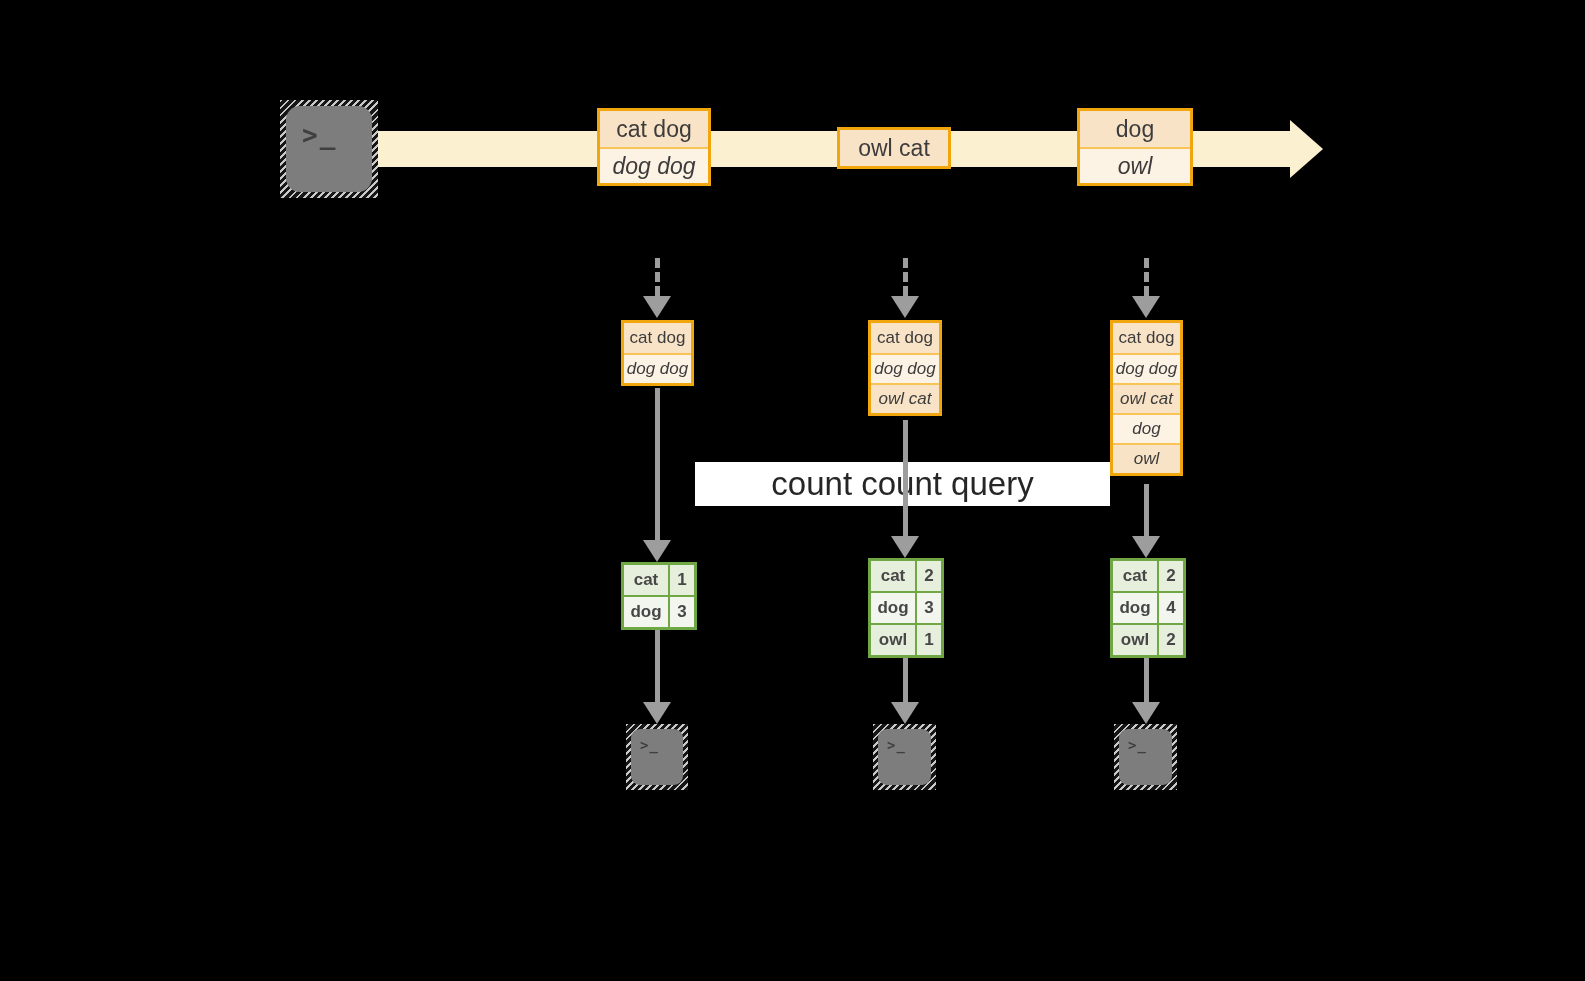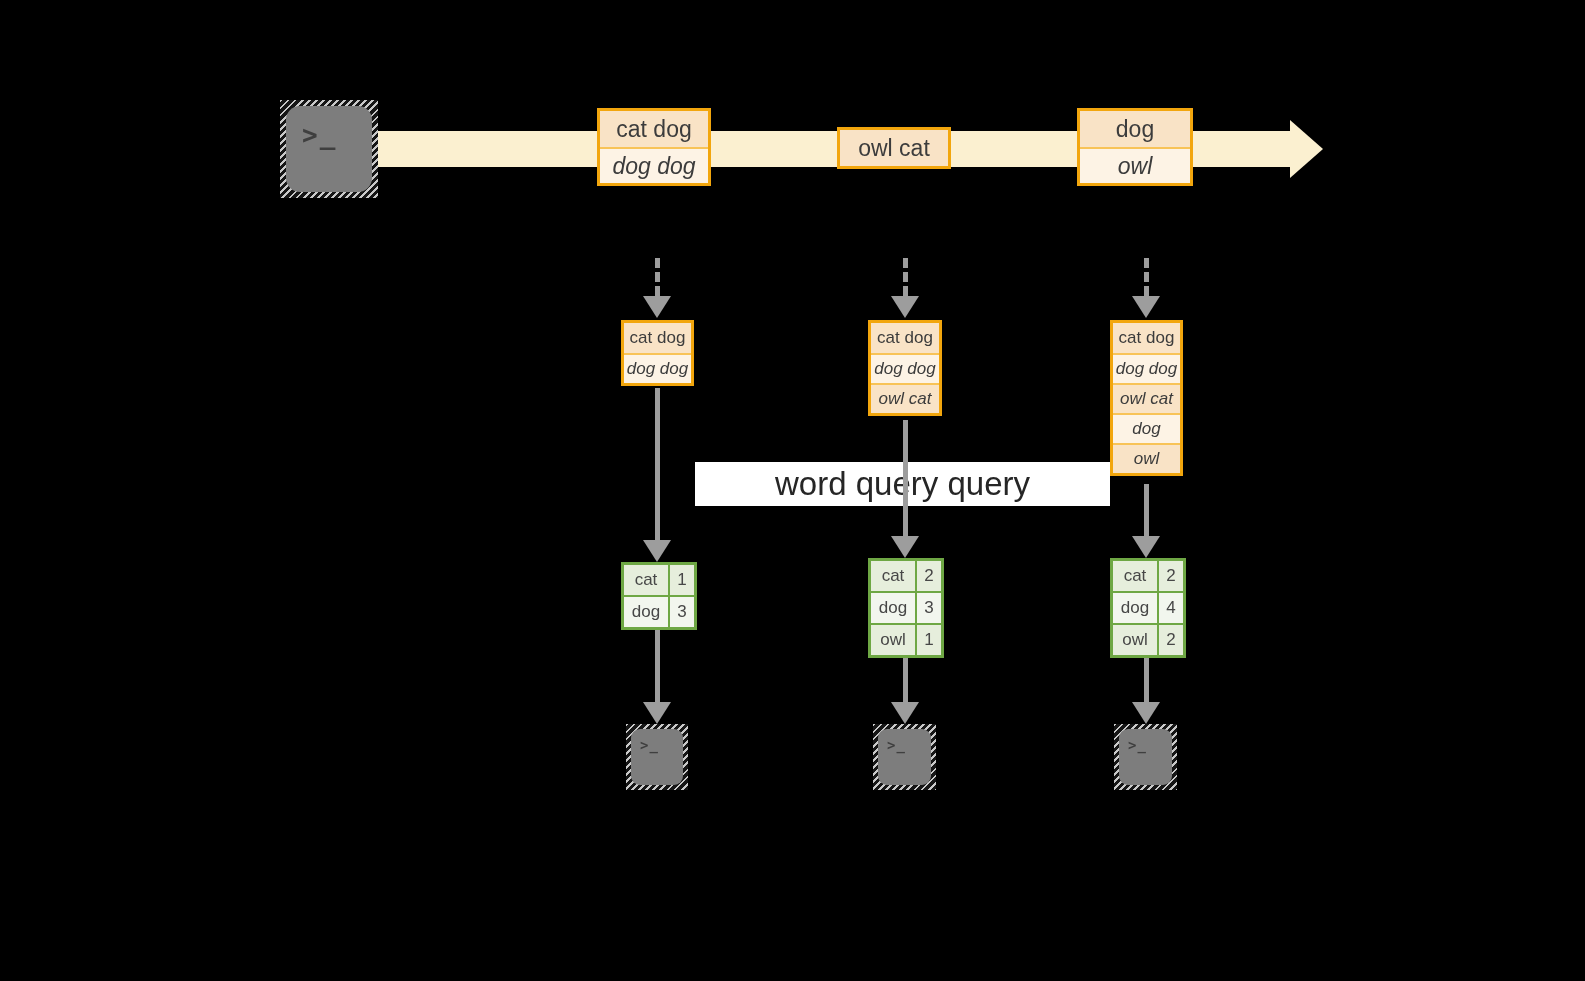--- a/index.html
+++ b/index.html
@@ -57,21 +57,21 @@
   
   .query-band{
     position:absolute;background:#ffffff;z-index:1;
     display:flex;align-items:center;justify-content:center;
     color:#262626;font-size:33px;
   }
   
   .gtable{
     position:absolute;z-index:3;display:grid;
     grid-template-columns:44px 24px;gap:2px;
-    background:#6ea744;border:3px solid #6ea744;box-sizing:border-box;
+    background:#6ea744;border:3px solid #6ea744;box-sizing:border-box;font-weight:bold;
   }
   .gcell{
     height:30px;display:flex;align-items:center;justify-content:center;
     font-size:17px;color:#474747;
   }
   .gcell.dark{background:#e6eedc;}
   .gcell.light{background:#f2f6ee;}
 </style>
 </head>
 <body>
@@ -127,21 +127,21 @@
 
   <div class="obox" style="left:1110px;top:320px;width:73px;">
     <div class="orow small dark">cat dog</div>
     <div class="orow small light">dog dog</div>
     <div class="orow small dark">owl cat</div>
     <div class="orow small light">dog</div>
     <div class="orow small dark">owl</div>
   </div>
 
   <div class="query-band" style="left:695px;top:462px;width:415px;height:44px;">
-    <span>word query query</span>
+    <span>count count query</span>
   </div>
 
   <div class="varrow" style="left:643px;top:388px;">
     <div class="shaft" style="height:152px;"></div>
       <div class="head"></div>
   </div>
   <div class="varrow" style="left:891px;top:420px;">
     <div class="shaft" style="height:116px;"></div>
       <div class="head"></div>
   </div>

